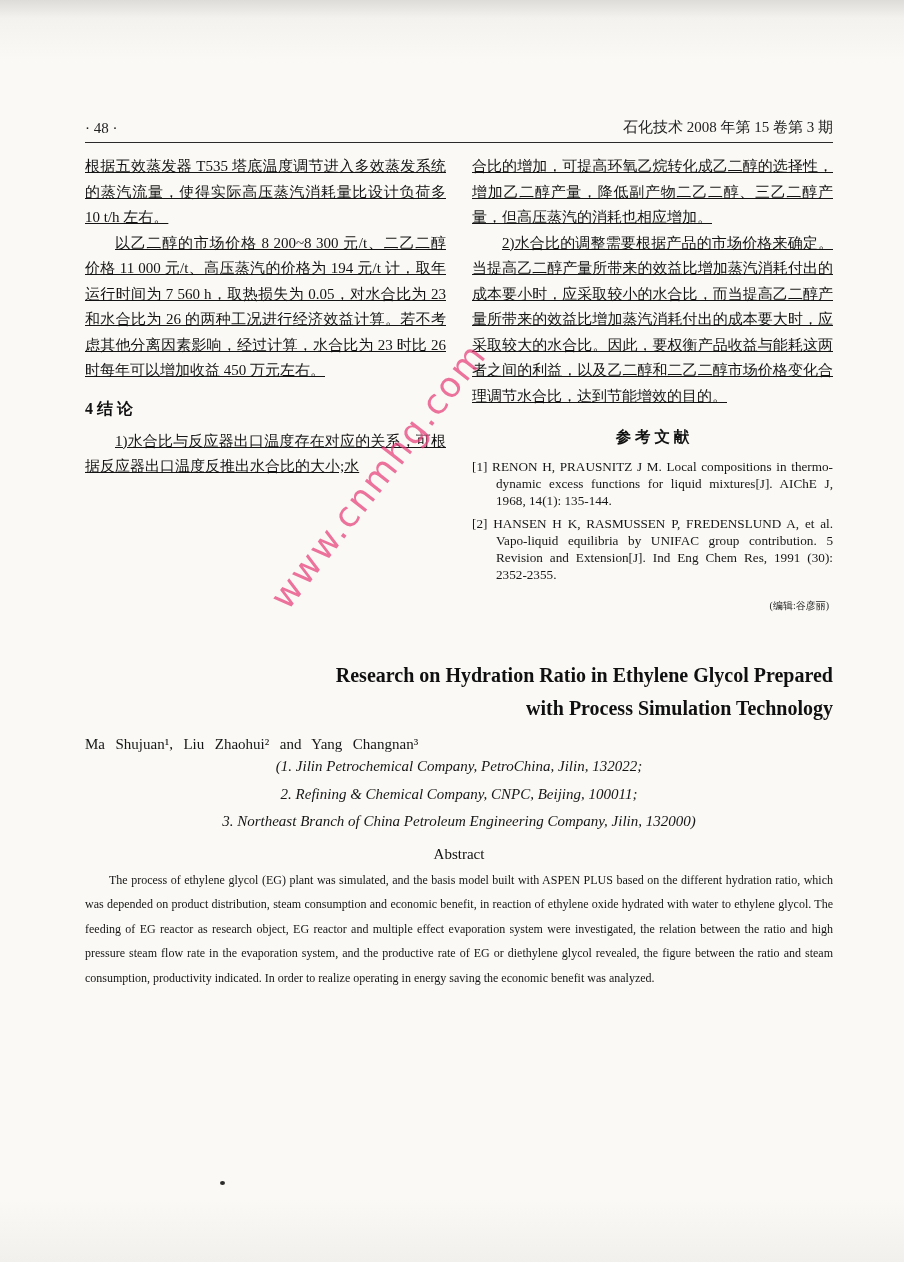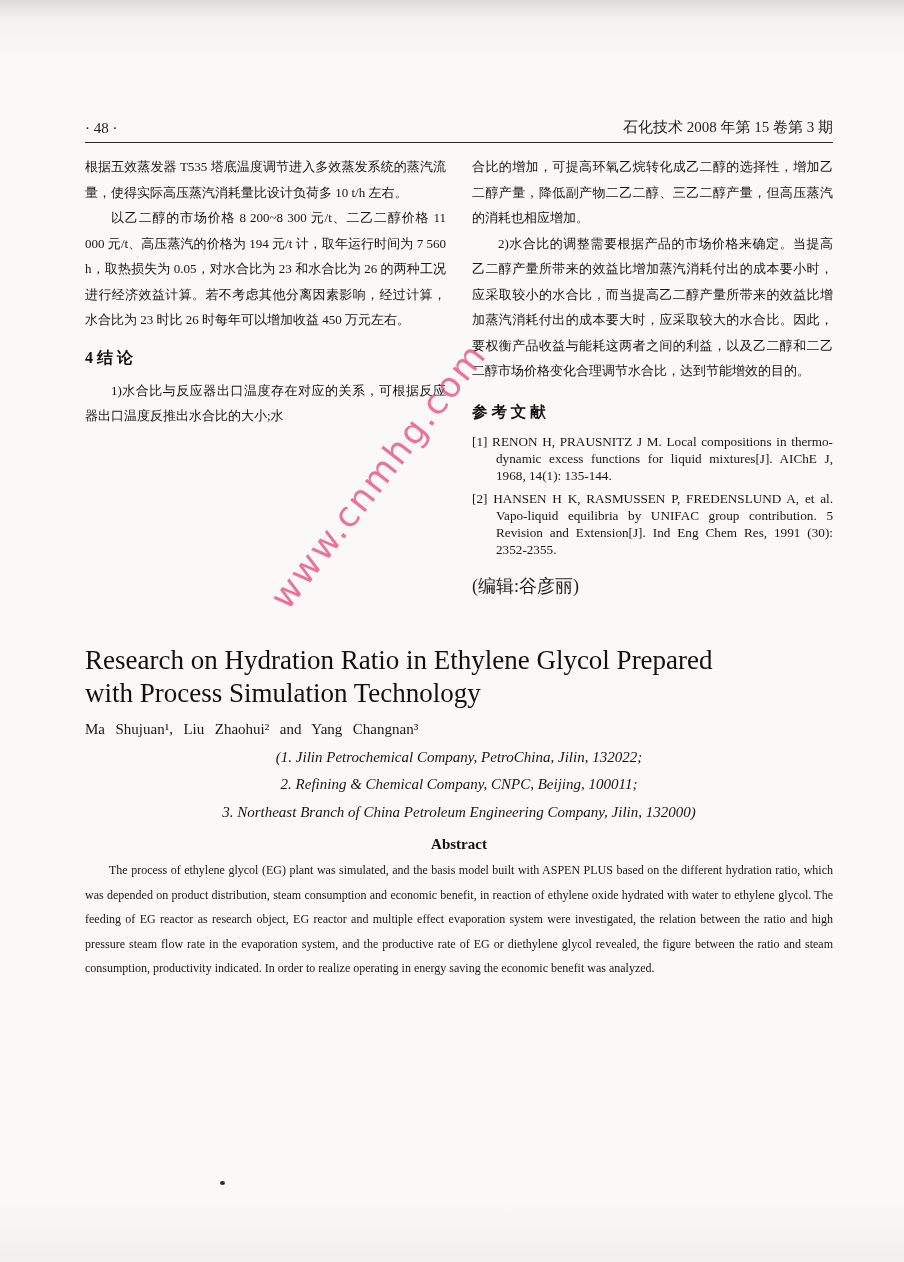--- a/index.html
+++ b/index.html
@@ -21,62 +21,63 @@
     padding-top:118px;font-size:15px;color:#222;
   }
   .header-rule{
     border-bottom:1.6px solid #2a2a2a;margin-top:5px;
   }
   .columns{
     display:flex;gap:26px;margin-top:11px;
   }
   .col{flex:1;min-width:0;}
   .cn{
-    margin:0;font-size:13px;line-height:25.5px;
+    margin:0;font-size:15px;line-height:25.5px;
     text-align:justify;text-justify:inter-ideograph;
     color:#141414;
     font-family:"Liberation Serif","DejaVu Serif",serif;
+    text-decoration:underline;
   }
   .indent{text-indent:2em;}
   .section-heading{
     margin:15px 0 9px 0;font-size:16px;font-weight:bold;color:#111;
   }
   .ref-heading{
-    margin:18px 0 10px 0;font-size:15.5px;font-weight:bold;text-align:left;color:#111;
+    margin:18px 0 10px 0;font-size:15.5px;font-weight:bold;text-align:center;color:#111;
   }
   .ref{
     margin:6px 0;font-size:13.2px;line-height:17px;
     padding-left:24px;text-indent:-24px;text-align:justify;color:#161616;
   }
   .editor-note{
-    margin:16px 4px 0 0;font-size:18px;color:#222;
+    margin:16px 4px 0 0;font-size:10px;text-align:right;color:#222;
   }
   .watermark{
     position:absolute;left:278px;top:584px;
     transform:rotate(-52deg);transform-origin:left center;
     font-family:"DejaVu Sans","Liberation Sans",sans-serif;
     font-size:35px;letter-spacing:2px;font-weight:500;
     color:rgba(230,60,120,0.72);
     pointer-events:none;white-space:nowrap;
   }
   .english{margin-top:46px;}
   .title{
-    margin:0;text-align:left;font-size:27px;font-weight:normal;
+    margin:0;text-align:right;font-size:20px;font-weight:bold;
     line-height:33px;color:#101010;
   }
   .title-line{display:block;}
   .authors{
     margin:11px 0 0 0;text-align:left;font-size:15px;word-spacing:0.45em;color:#161616;
   }
   .affil{
     margin:0;text-align:center;font-style:italic;font-size:15px;line-height:27.5px;color:#161616;
   }
-  .affils{margin-top:6px;}
+  .affils{}
   .abstract-heading{
-    margin:10px 0 5px 0;text-align:center;font-size:15px;font-weight:bold;color:#101010;
+    margin:10px 0 5px 0;text-align:center;font-size:15px;font-weight:normal;color:#101010;
   }
   .abstract{
     margin:0;font-size:12px;line-height:24.6px;text-align:justify;
     text-indent:2em;color:#151515;
   }
   .keywords{
     margin:9px 0 0 0;font-size:15px;padding-left:28px;color:#151515;
   }
   .kw-label{font-weight:bold;margin-right:10px;}
   .scan-dot{

